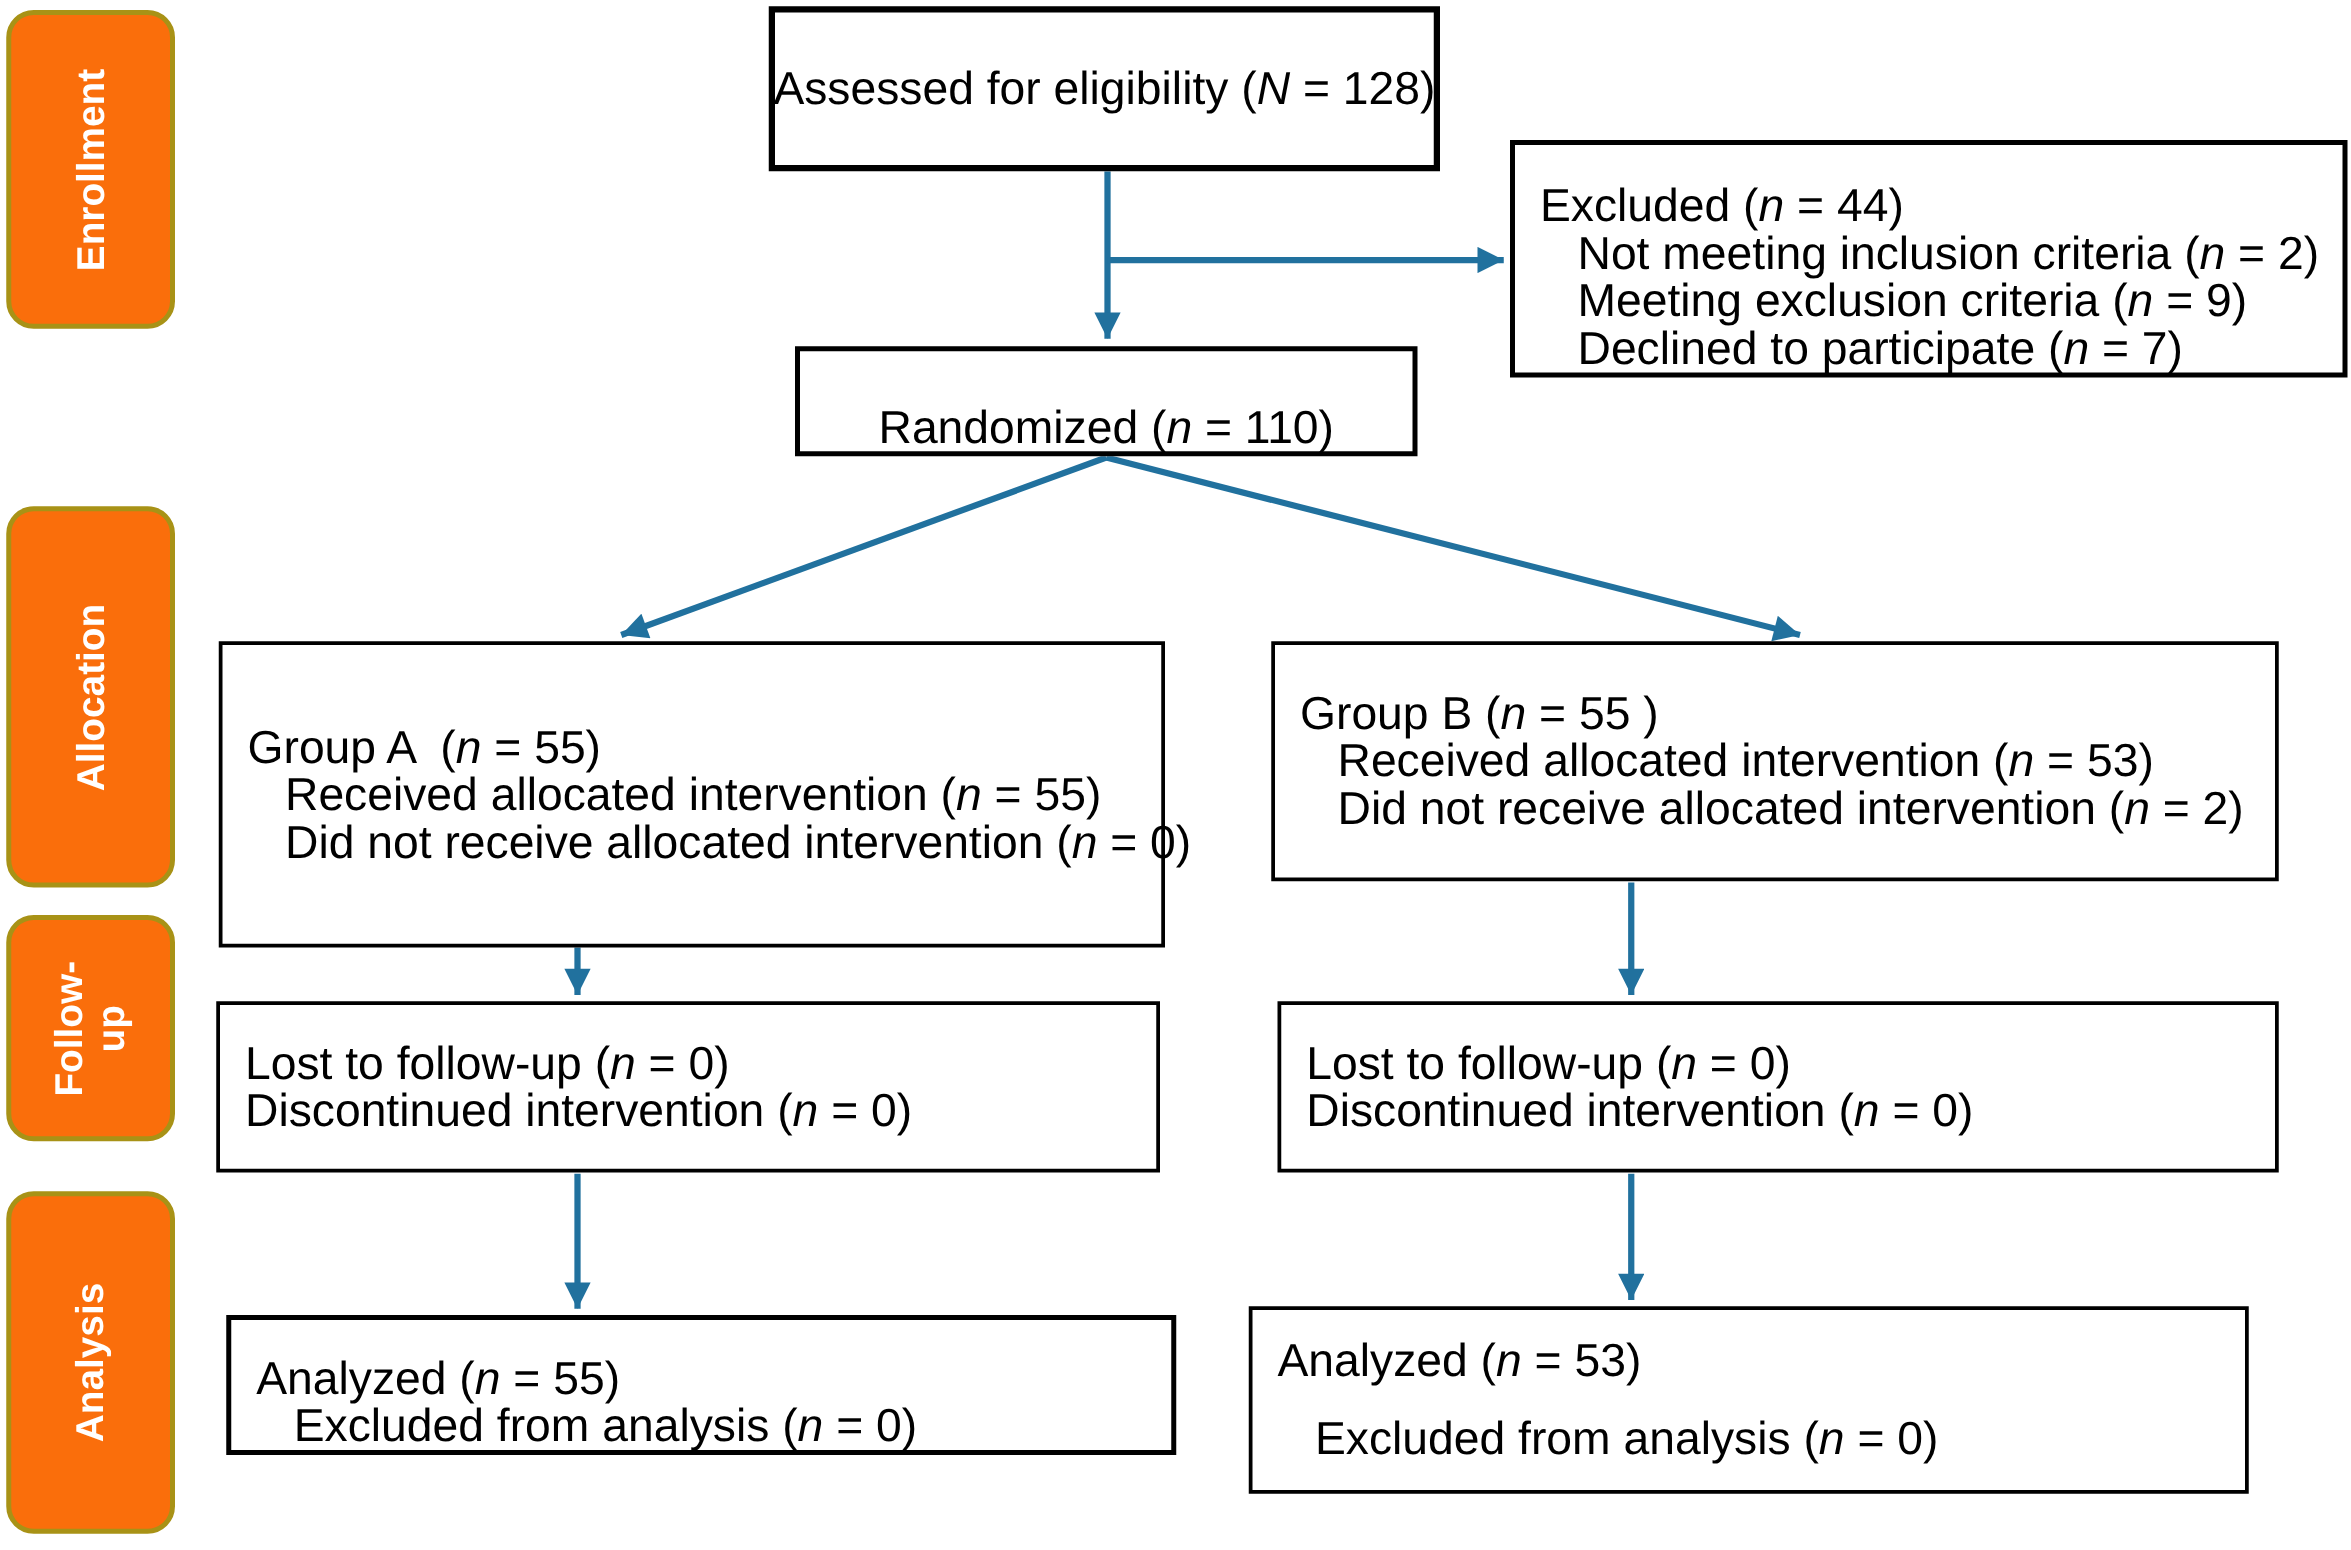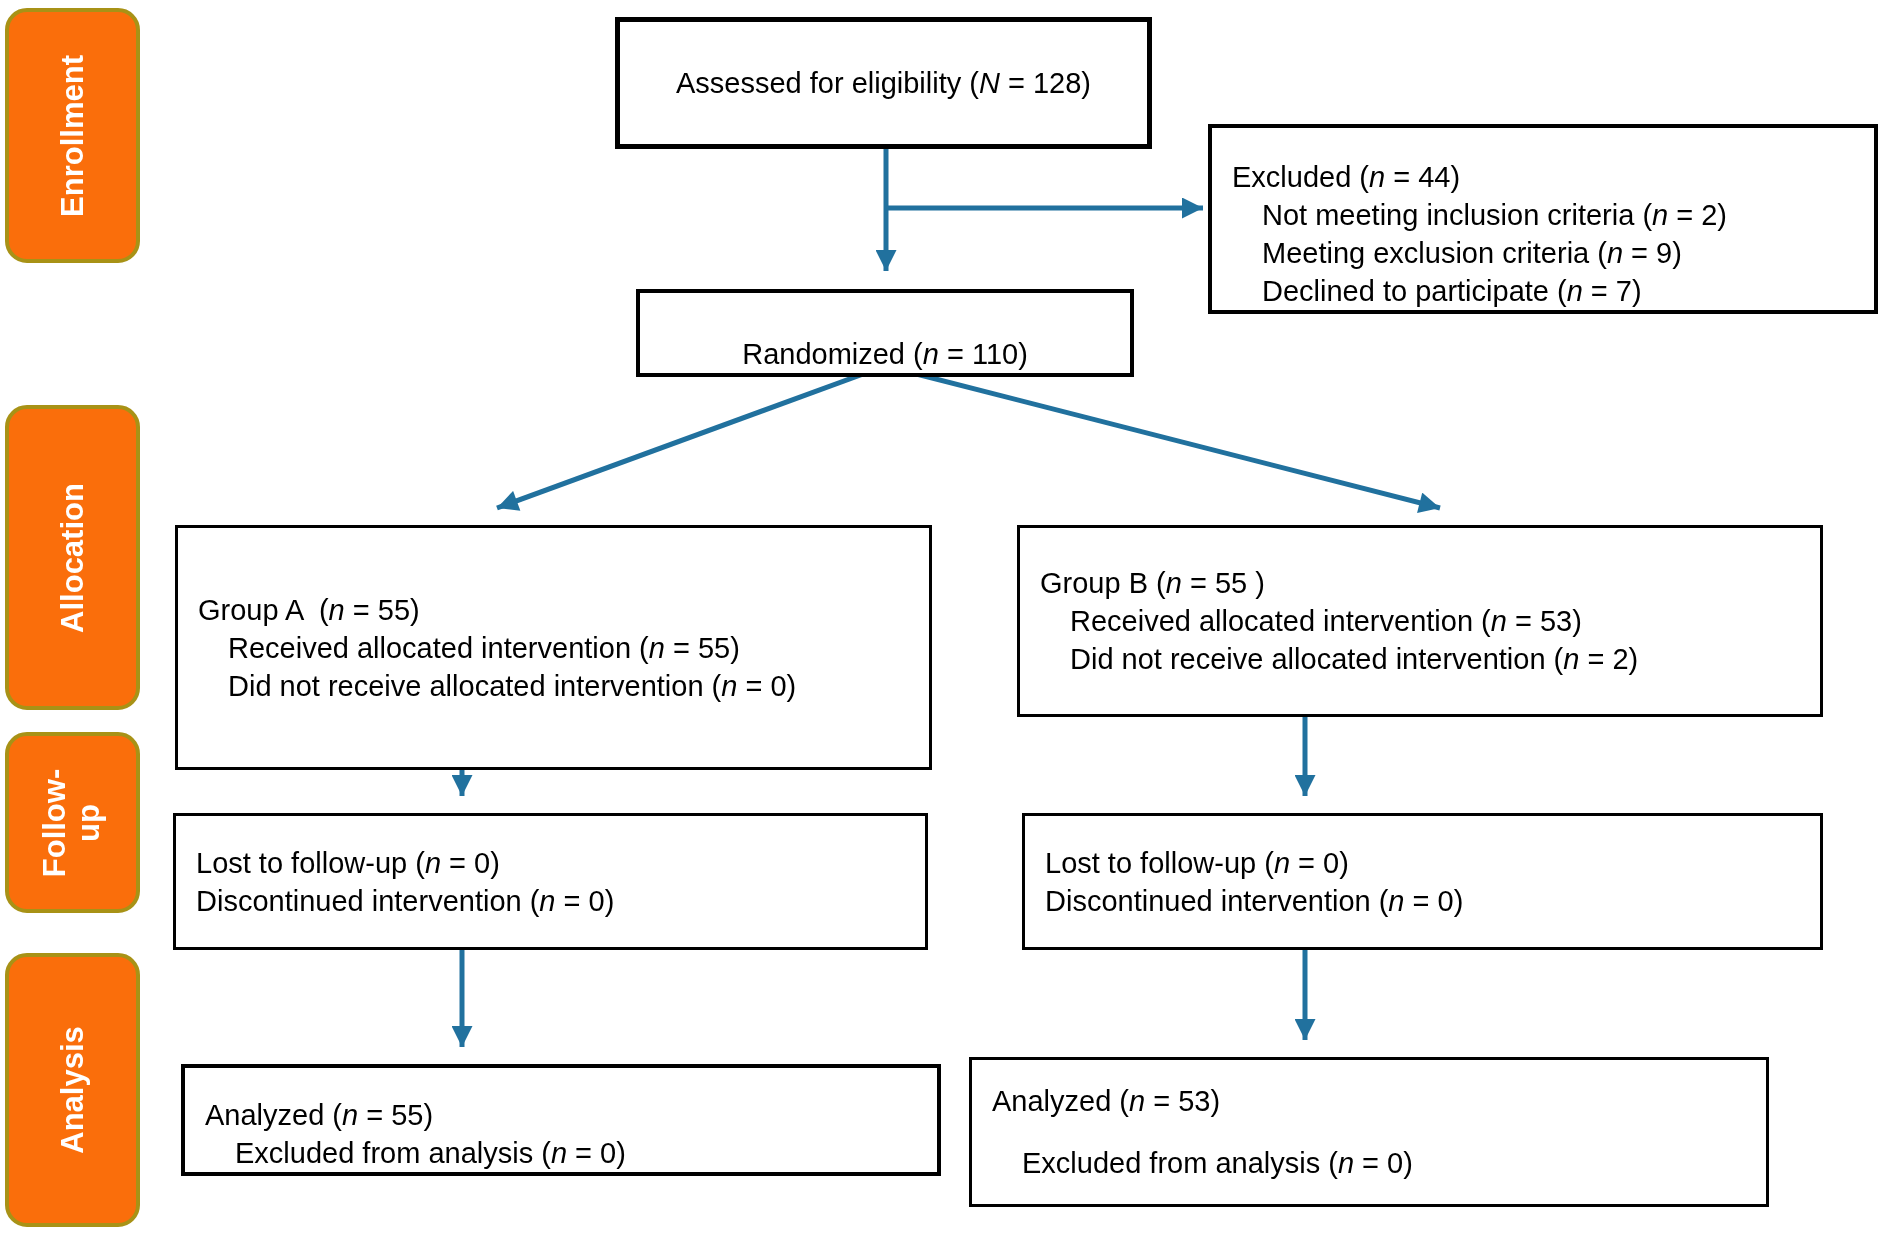--- a/index.html
+++ b/index.html
@@ -34,22 +34,22 @@
     color:#fff;font-weight:bold;font-size:31px;line-height:34px;
     white-space:pre-line;text-align:center;
   }
   
   .fbox{
     position:absolute;
     background:var(--paper);
     border:3px solid var(--ink);
     box-sizing:border-box;
     display:flex;flex-direction:column;justify-content:center;
-    font-size:29px;line-height:38px;
-    padding-left:20px;padding-right:8px;margin-top:12px;
+    font-size:37px;line-height:38px;
+    padding-left:20px;padding-right:8px;
   }
   .fbox.thick{border-width:5px;}
   .fbox.mid{border-width:4px;justify-content:flex-end;}
   .fbox.center{align-items:center;padding-left:0;padding-right:0;text-align:center;}
   .fbox .line{white-space:pre;}
   .fbox .line.indent{padding-left:30px;}
   .fbox .line i{font-style:italic;}
 </style>
 </head>
 <body>
@@ -123,18 +123,18 @@
   <div class="fbox" style="left:1022px;top:801px;width:801px;height:137px;">
       <div class="line">Lost to follow-up (<i>n</i> = 0)</div>
       <div class="line">Discontinued intervention (<i>n</i> = 0)</div>
     </div>
 
   <div class="fbox mid" style="left:181px;top:1052px;width:760px;height:112px;">
       <div class="line">Analyzed (<i>n</i> = 55)</div>
       <div class="line indent">Excluded from analysis (<i>n</i> = 0)</div>
     </div>
 
-  <div class="fbox" style="left:969px;top:1045px;width:800px;height:150px;gap:24px;">
+  <div class="fbox" style="left:999px;top:1045px;width:800px;height:150px;gap:24px;">
       <div class="line">Analyzed (<i>n</i> = 53)</div>
       <div class="line indent">Excluded from analysis (<i>n</i> = 0)</div>
     </div>
 
 </div>
 
 </body></html>

